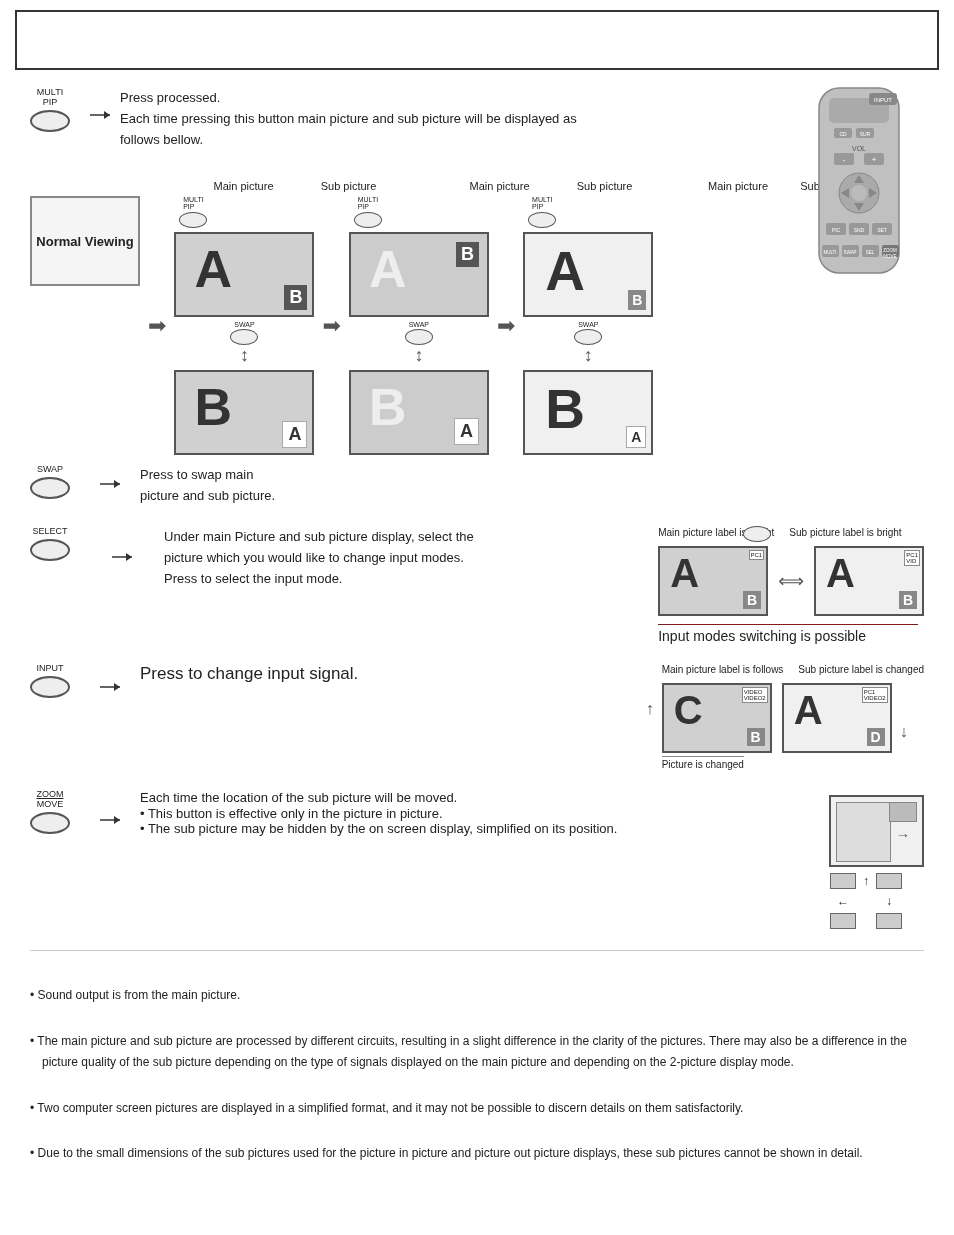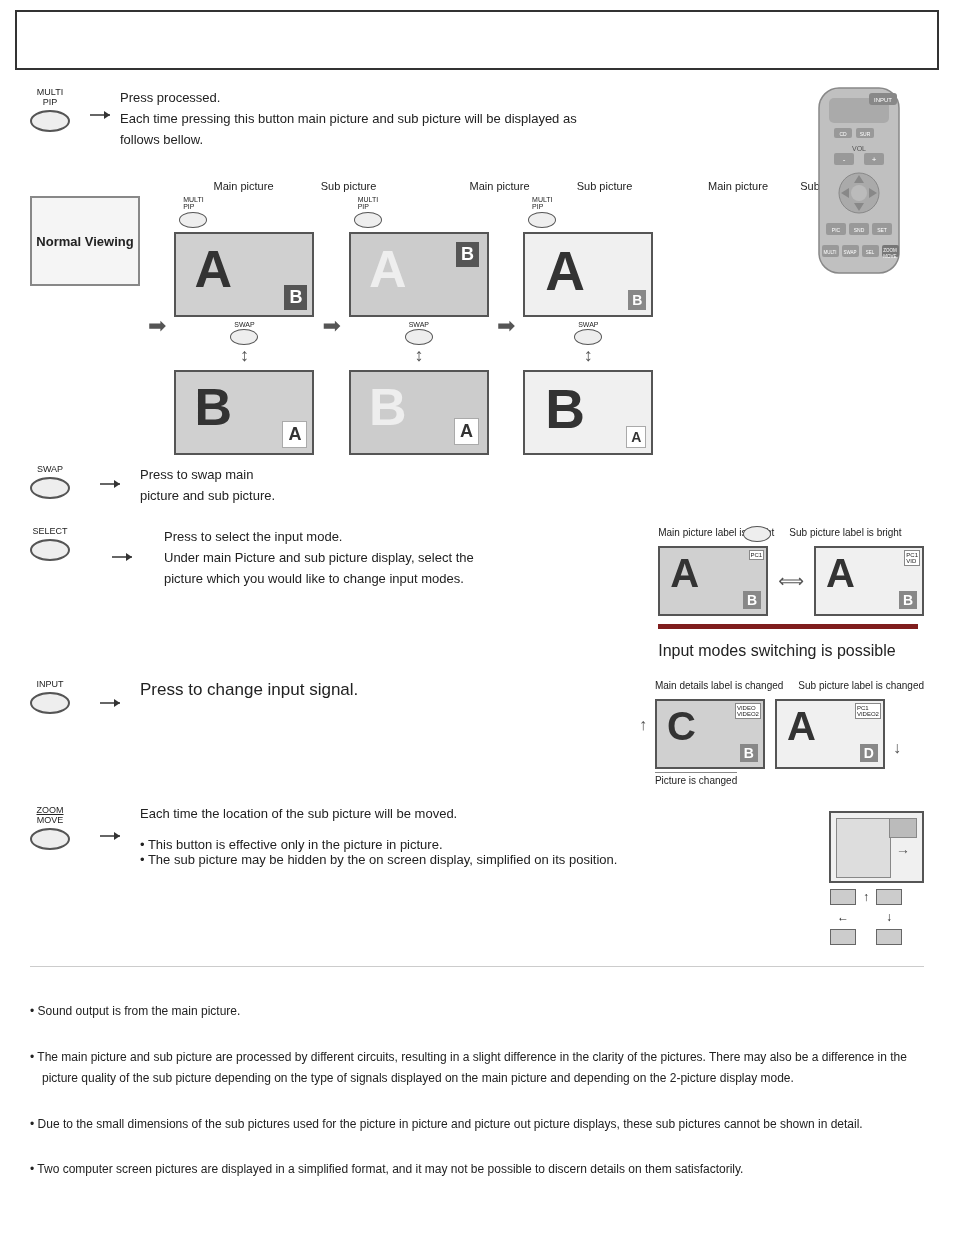--- a/index.html
+++ b/index.html
@@ -296,22 +296,22 @@
       <div class="button-group">
         <div class="button-label">SELECT</div>
         <div class="oval-button"></div>
       </div>
     </div>
     <svg width="20" height="30" style="margin-top:15px; flex-shrink:0;">
       <line x1="0" y1="15" x2="20" y2="15" stroke="#333" stroke-width="1.5"></line>
       <polygon points="14,11 20,15 14,19" fill="#333"></polygon>
     </svg>
     <div style="margin-left:10px; font-size:13px; line-height:1.6; flex:1;">
+      <div style="max-width:340px;">Under main Picture and sub picture display, select the picture which you would like to change input modes.</div>
       <div>Press to select the input mode.</div>
-      <div style="max-width:340px;">Under main Picture and sub picture display, select the picture which you would like to change input modes.</div>
     </div>
 
     <div style="flex-shrink:0; display:flex; flex-direction:column; gap:8px;">
       <div style="display:flex; gap:15px;">
         <div style="font-size:10px;">Main picture label is bright</div>
         <div style="font-size:10px;">Sub picture label is bright</div>
       </div>
       <div style="display:flex; gap:10px; align-items:center;">
 
         <div style="position:relative; border:2px solid #555; background:#d0d0d0; width:110px; height:70px;">
@@ -325,42 +325,42 @@
         </div>
 
         <div style="font-size:18px; color:#555;">⟺</div>
 
         <div style="position:relative; border:2px solid #555; background:#f0f0f0; width:110px; height:70px;">
           <span style="font-size:40px; font-weight:bold; position:absolute; left:10px; top:3px; color:#333;">A</span>
           <div style="position:absolute; right:5px; bottom:5px; background:#888; color:#fff; font-size:14px; font-weight:bold; padding:1px 4px;">B</div>
           <div style="position:absolute; top:2px; right:2px; background:#fff; border:1px solid #888; font-size:6px; padding:1px; line-height:1;">PC1<br>VID</div>
         </div>
       </div>
-      <div style="font-size:16px; border-top:5px solid #7f1d1d; padding-top:13px; max-width:260px;">Input modes switching is possible</div>
+      <div style="font-size:14px; border-top:1px solid #7f1d1d; padding-top:3px; max-width:260px;">Input modes switching is possible</div>
     </div>
   </div>
 
   <div style="display:flex; align-items:flex-start; margin-top:20px; gap:10px;">
     <div style="display:flex; flex-direction:column; flex-shrink:0;">
       <div class="button-group">
         <div class="button-label">INPUT</div>
         <div class="oval-button"></div>
       </div>
     </div>
     <svg width="20" height="30" style="margin-top:8px; flex-shrink:0;">
       <line x1="0" y1="15" x2="20" y2="15" stroke="#333" stroke-width="1.5"></line>
       <polygon points="14,11 20,15 14,19" fill="#333"></polygon>
     </svg>
     <div style="margin-left:10px; font-size:17px; flex:1;">
       <div>Press to change input signal.</div>
     </div>
 
     <div style="flex-shrink:0; display:flex; flex-direction:column; gap:8px;">
       <div style="display:flex; gap:15px;">
-        <div style="font-size:10px;">Main details label is changed</div>
+        <div style="font-size:10px;">Main picture label is follows</div>
         <div style="font-size:10px;">Sub picture label is changed</div>
       </div>
       <div style="display:flex; gap:10px; align-items:flex-start;">
 
         <div style="display:flex; flex-direction:column; gap:3px; align-items:flex-start;">
           <div style="position:relative; border:2px solid #555; background:#d0d0d0; width:110px; height:70px;">
             <span style="font-size:40px; font-weight:bold; position:absolute; left:10px; top:3px; color:#333;">C</span>
             <div style="position:absolute; right:5px; bottom:5px; background:#888; color:#fff; font-size:14px; font-weight:bold; padding:1px 4px;">B</div>
             <div style="position:absolute; top:2px; right:2px; background:#fff; border:1px solid #888; font-size:6px; padding:1px; line-height:1;">VIDEO<br>VIDEO2</div>
 
@@ -388,21 +388,21 @@
         </div>
         <div class="oval-button"></div>
       </div>
     </div>
     <svg width="20" height="30" style="margin-top:15px; flex-shrink:0;">
       <line x1="0" y1="15" x2="20" y2="15" stroke="#333" stroke-width="1.5"></line>
       <polygon points="14,11 20,15 14,19" fill="#333"></polygon>
     </svg>
     <div style="margin-left:10px; font-size:13px; flex:1;">
       <div>Each time the location of the sub picture will be moved.</div>
-      <div style="margin-top:16px;">• This button is effective only in the picture in picture.</div>
+      <div style="margin-top:1px;">• This button is effective only in the picture in picture.</div>
       <div>• The sub picture may be hidden by the on screen display, simplified on its position.</div>
     </div>
 
     <div style="flex-shrink:0; margin-top:5px;">
       <div style="position:relative; border:2px solid #555; background:#f0f0f0; width:95px; height:72px; display:flex; align-items:center; justify-content:center;">
 
         <div style="position:absolute; left:5px; top:5px; width:55px; height:60px; border:1.5px solid #888; background:#ddd;"></div>
 
         <div style="position:absolute; right:5px; top:5px; width:28px; height:20px; border:1.5px solid #888; background:#bbb;"></div>
 
@@ -422,17 +422,17 @@
         <div style="width:26px; height:16px; border:1.5px solid #666; background:#ccc;"></div>
         <div></div>
         <div style="width:26px; height:16px; border:1.5px solid #666; background:#ccc;"></div>
       </div>
     </div>
   </div>
 
   <div class="bullet-notes" style="margin-top:20px; border-top:1px solid #ccc; padding-top:10px;">
     <p>• Sound output is from the main picture.</p>
     <p>• The main picture and sub picture are processed by different circuits, resulting in a slight difference in the clarity of the pictures. There may also be a difference in the picture quality of the sub picture depending on the type of signals displayed on the main picture and depending on the 2-picture display mode.</p>
+    <p>• Two computer screen pictures are displayed in a simplified format, and it may not be possible to discern details on them satisfactorily.</p>
     <p>• Due to the small dimensions of the sub pictures used for the picture in picture and picture out picture displays, these sub pictures cannot be shown in detail.</p>
-    <p>• Two computer screen pictures are displayed in a simplified format, and it may not be possible to discern details on them satisfactorily.</p>
   </div>
 
 </div>
 
 </body></html>

